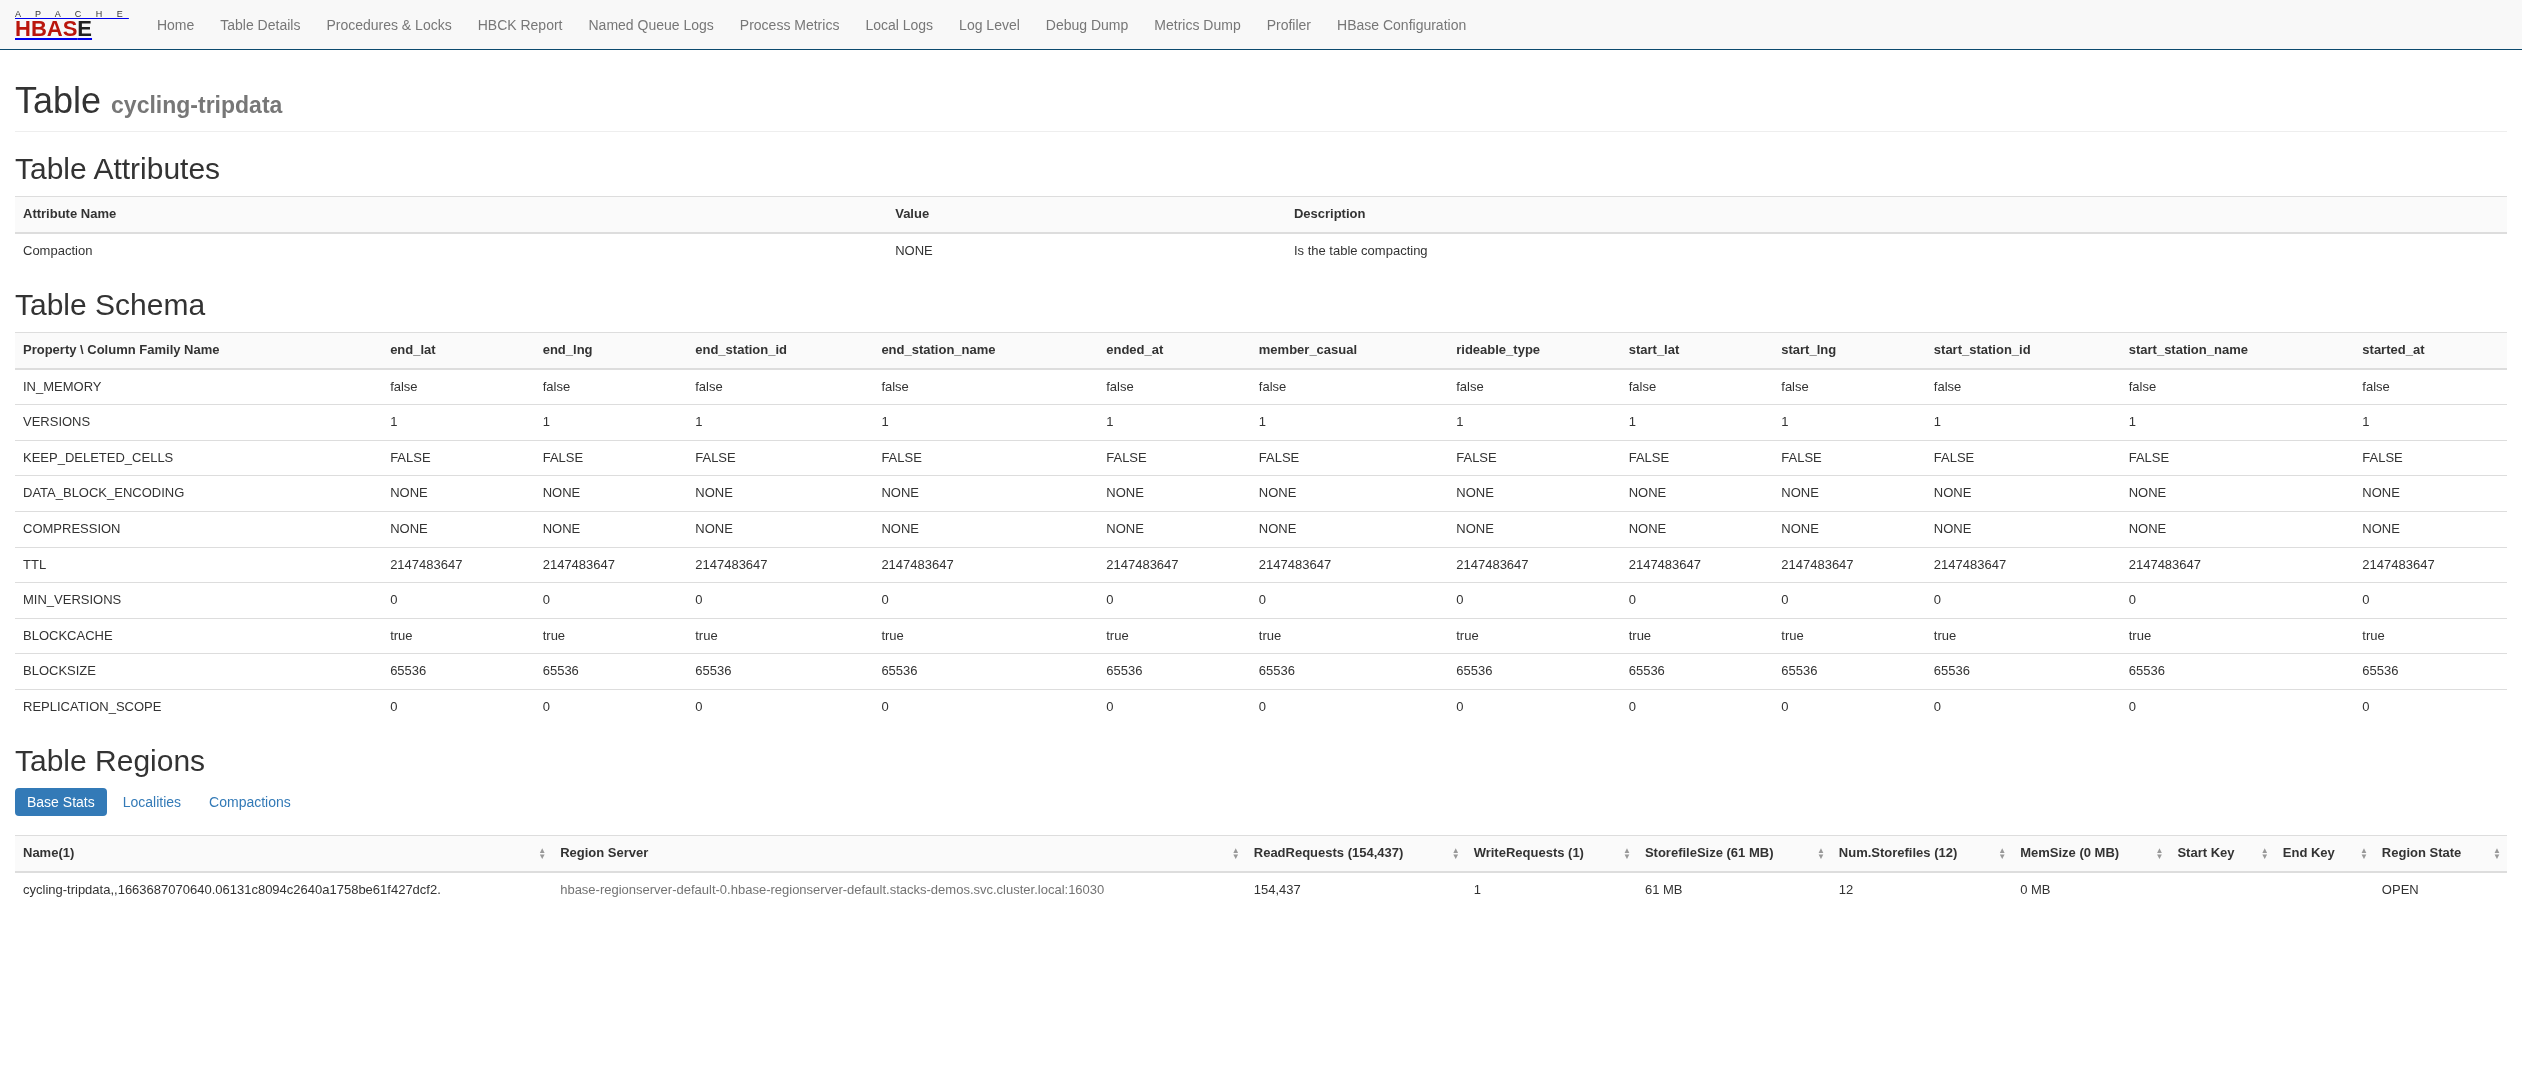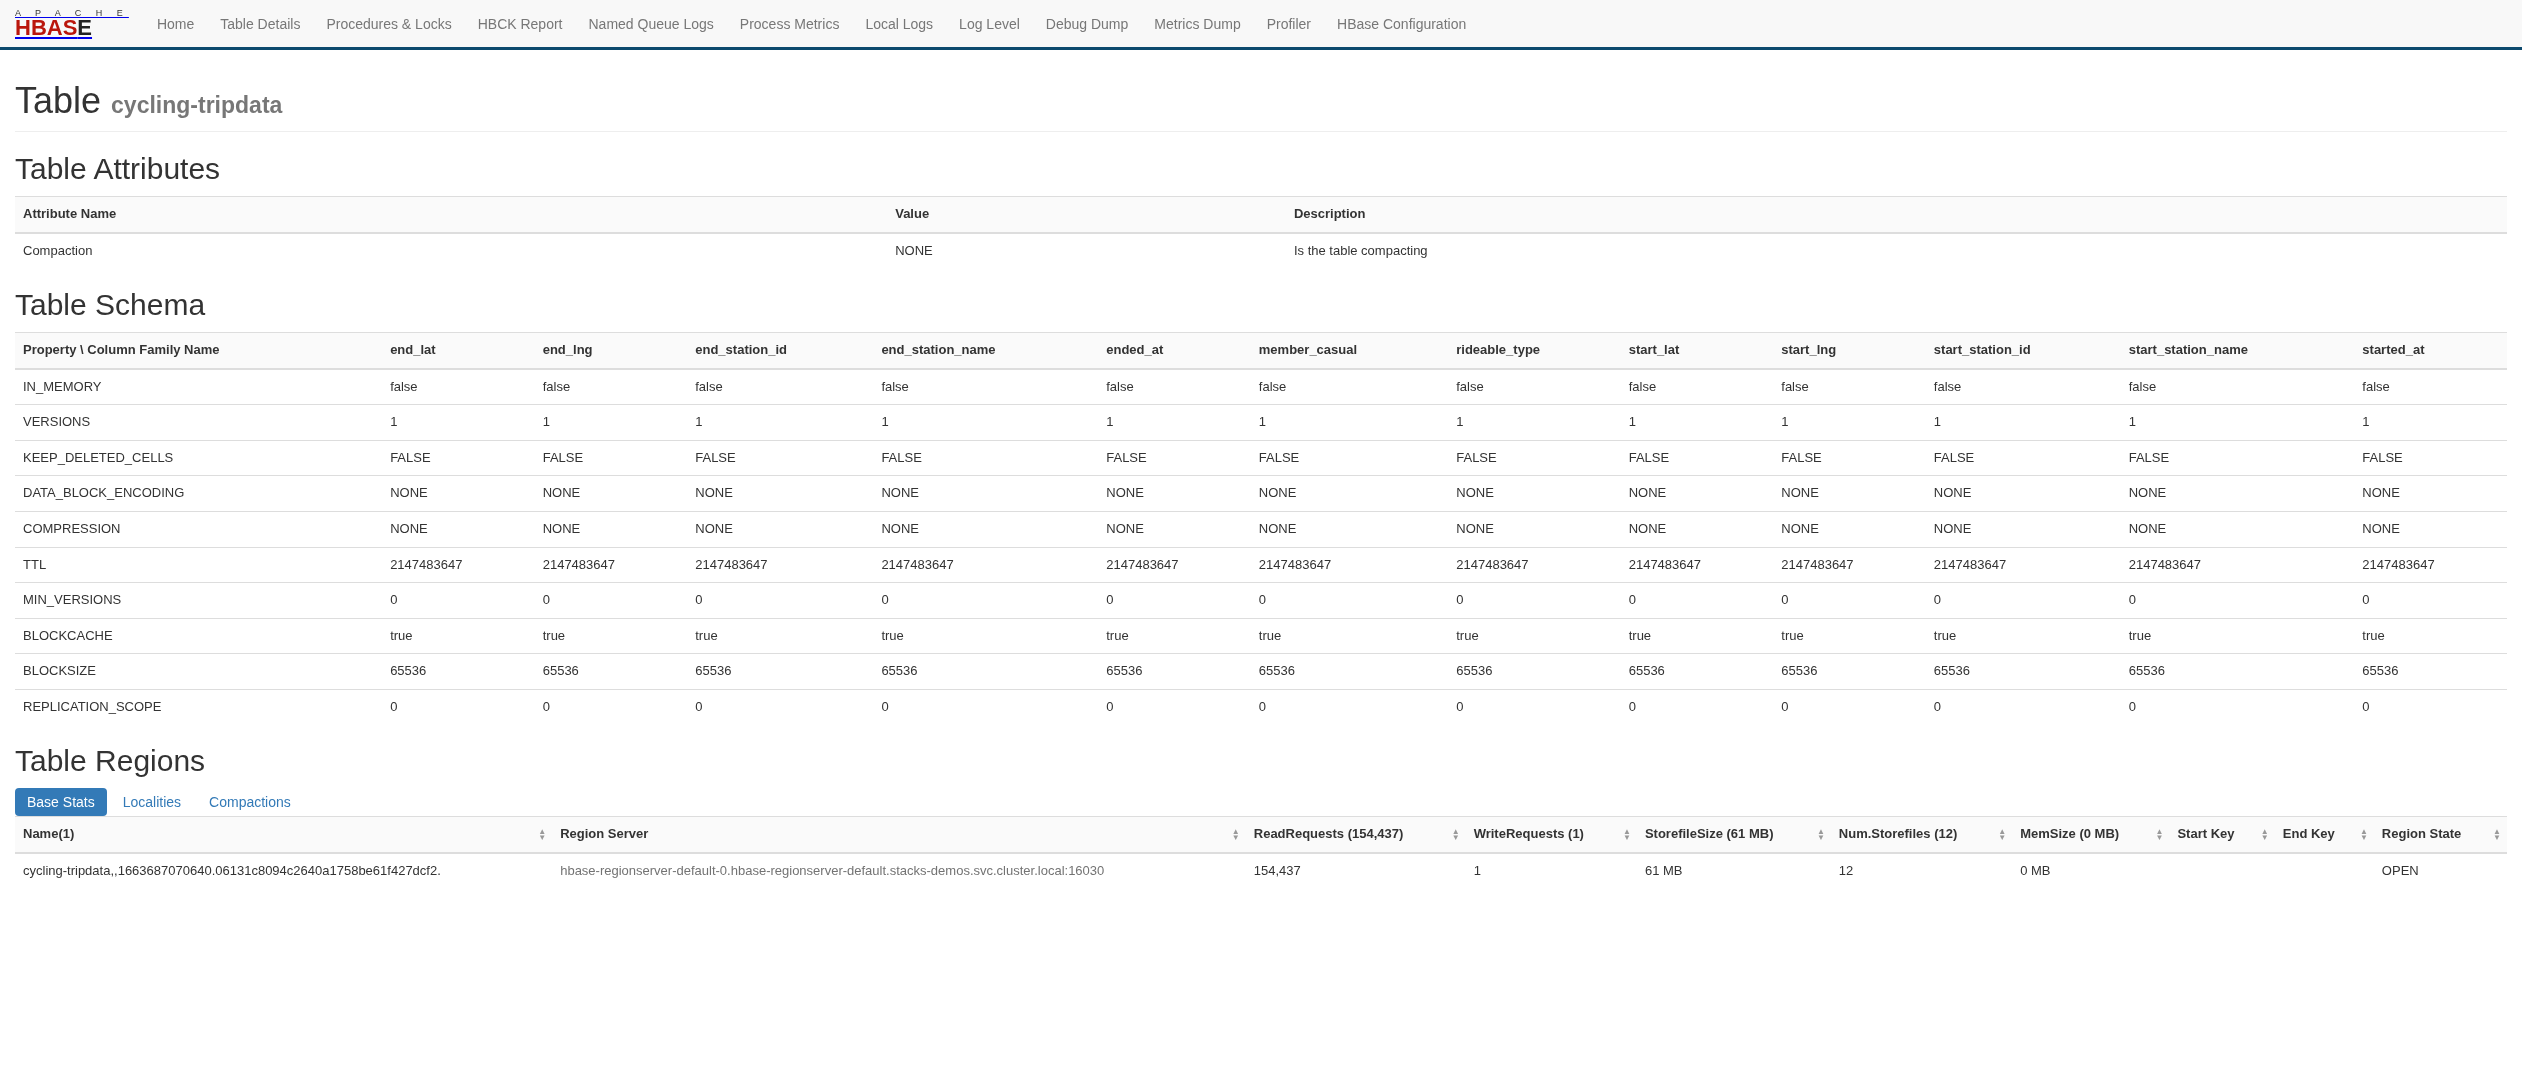--- a/index.html
+++ b/index.html
@@ -5,21 +5,21 @@
   * { box-sizing: border-box; }
   body {
     margin: 0;
     font-family: "Helvetica Neue", Helvetica, Arial, sans-serif;
     font-size: 14px;
     color: #333;
     background: #fff;
   }
   .navbar {
     background: #f8f8f8;
-    border-bottom: 3px solid #0c4a6e;
+    border-bottom: 1px solid #0c4a6e;
     min-height: 50px;
     display: flex;
     align-items: center;
     padding: 0 15px;
   }
   .navbar-brand {
     display: flex;
     flex-direction: column;
     line-height: 1;
     padding-right: 15px;
@@ -79,21 +79,21 @@
   }
   table thead th {
     border-bottom: 2px solid #ddd;
     font-weight: 700;
     background: #fafafa;
     vertical-align: bottom;
   }
   .tabs {
     display: flex;
     gap: 4px;
-    margin-bottom: 0;
+    margin-bottom: 19px;
   }
   .tab {
     padding: 6px 12px;
     border-radius: 4px;
     font-size: 14px;
     cursor: pointer;
     color: #337ab7;
     background: transparent;
     border: none;
   }

